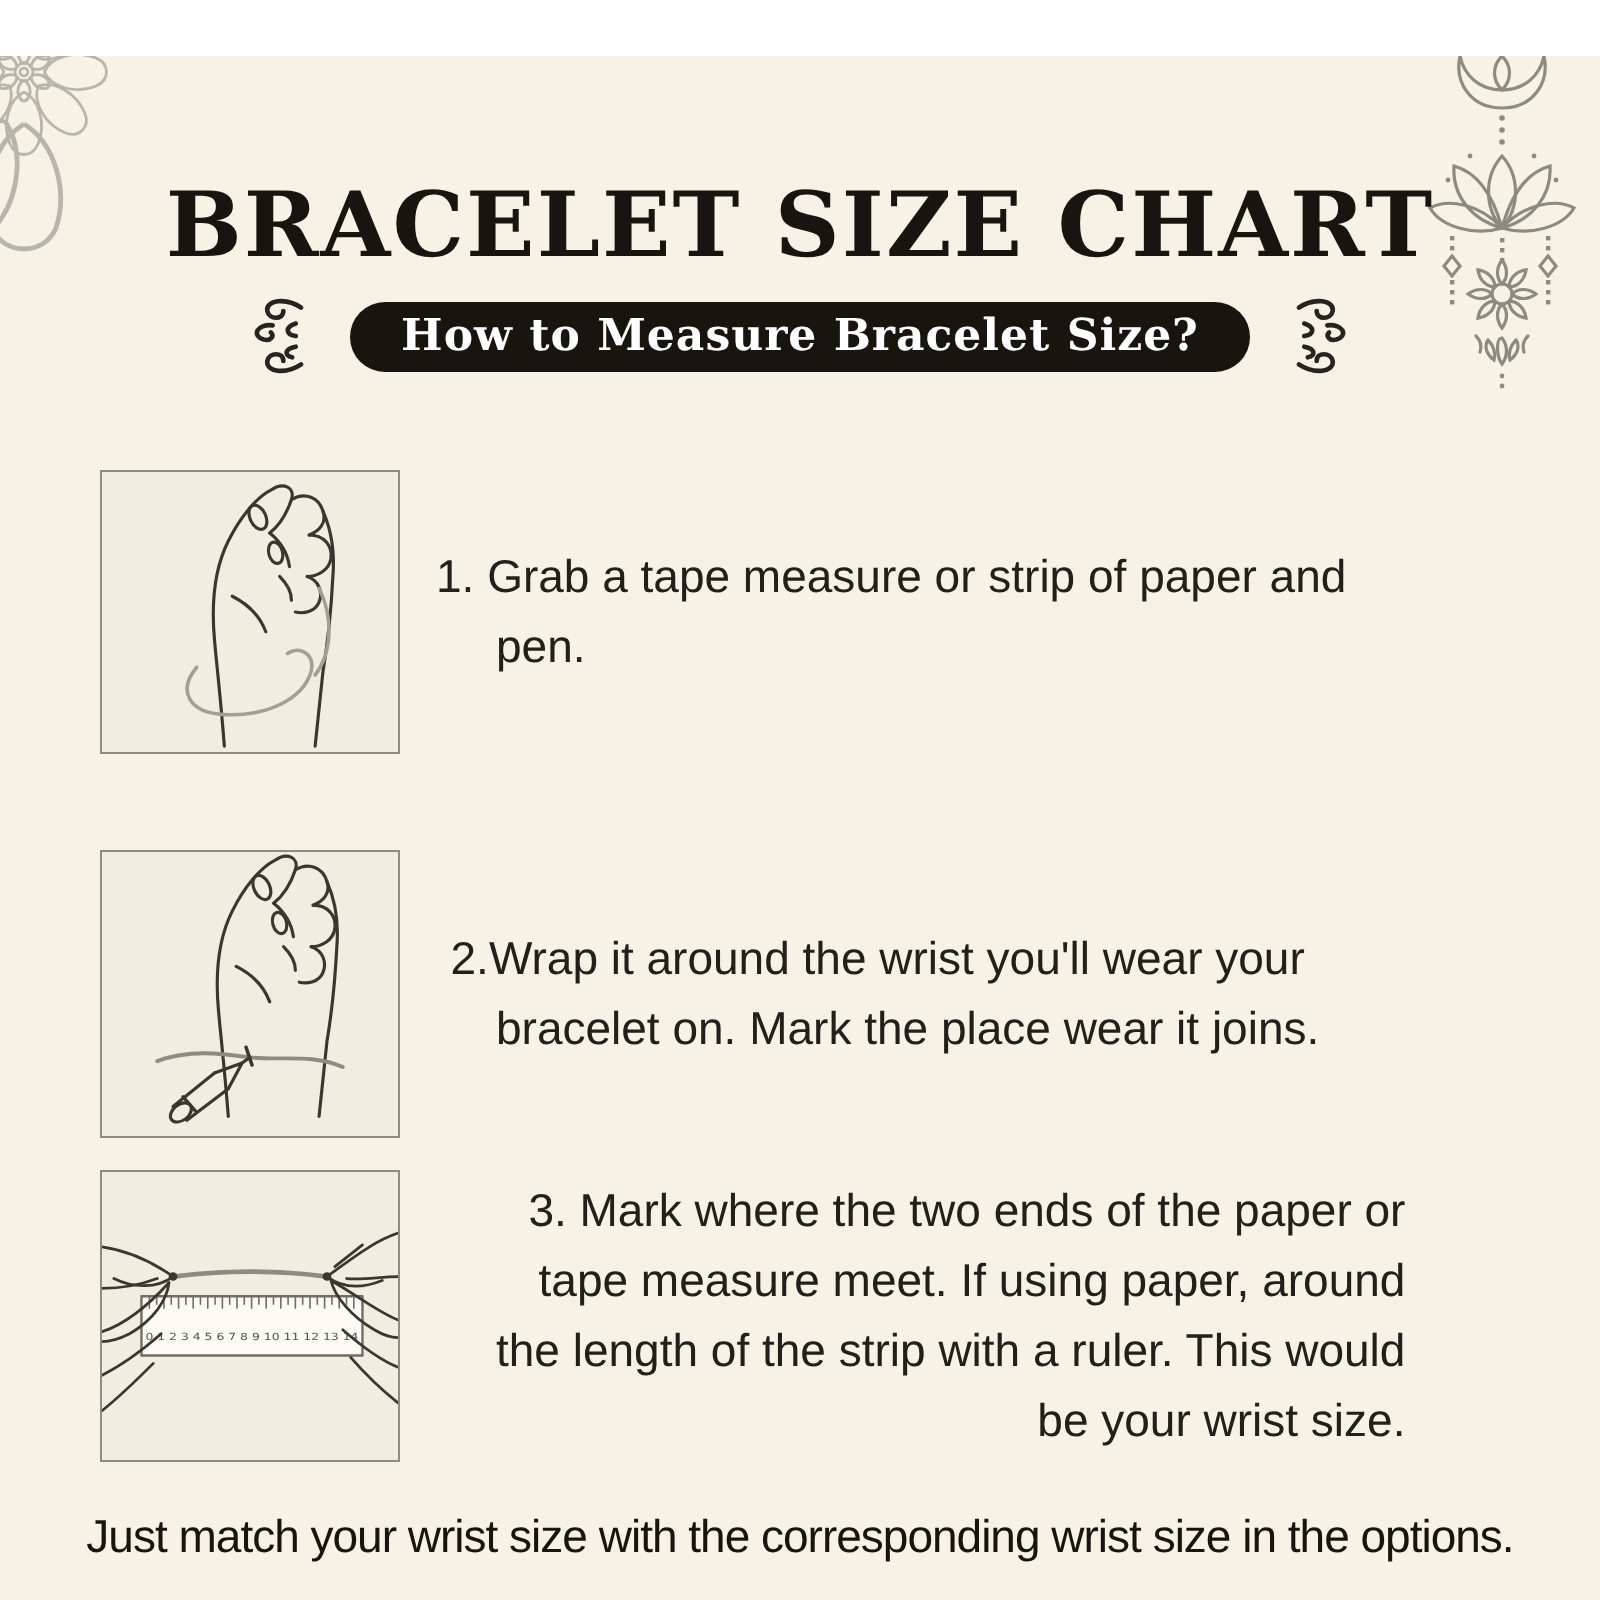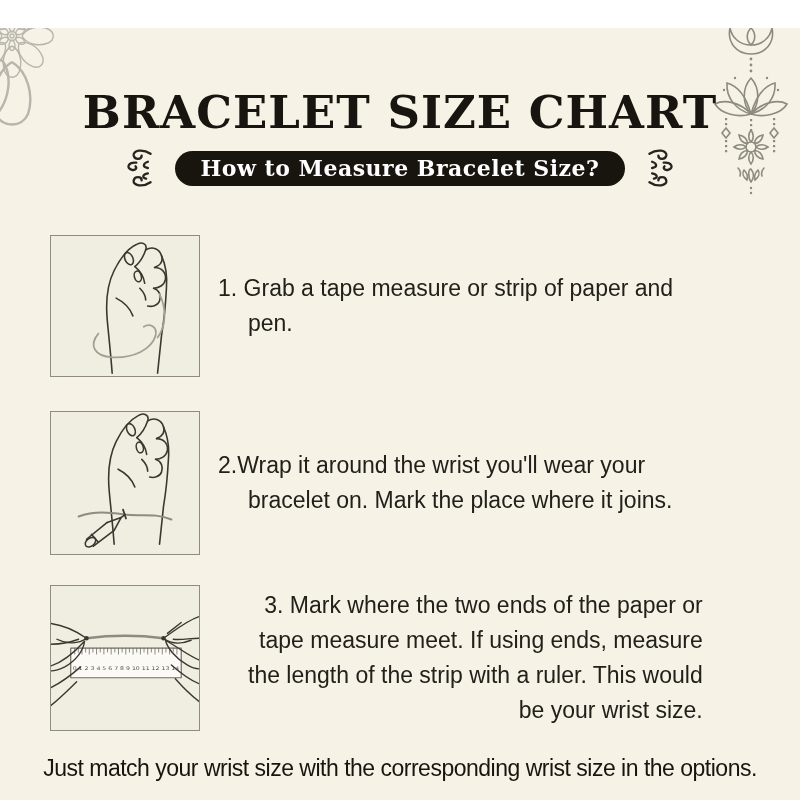--- a/index.html
+++ b/index.html
@@ -26,21 +26,21 @@
     letter-spacing:0.5px;
   }
   .flourish svg{display:block}
   .flourish.right{transform:scaleX(-1);}
   
   .mandala{position:absolute;top:0;left:0;}
   .lotus{position:absolute;top:0;left:694px;}
   
   .step-row{position:absolute;left:0;width:100%;}
   .row1{top:207px;height:142px;}
-  .row2{top:383px;height:144px;}
+  .row2{top:397px;height:144px;text-align:center;}
   .row3{top:557px;height:146px;text-align:right;}
   .illus{
     position:absolute;left:50px;top:0;width:150px;height:100%;
     background:#f0ede1;border:1px solid #8f8c83;box-sizing:border-box;
   }
   .illus svg{width:100%;height:100%;display:block;}
   .step-body{
     position:absolute;left:218px;top:0;height:100%;width:570px;
     display:flex;align-items:center;
   }
@@ -239,21 +239,21 @@
           <path d="M 64 118 L 71 105 L 57 110"></path>
           <path d="M 71 105 L 75 102"></path>
           <ellipse cx="40" cy="130" rx="6" ry="4" transform="rotate(-38 40 130)"></ellipse>
           <path d="M 41 122 L 48 130"></path>
         </g>
       </svg>
     </div>
     <div class="step-body">
       <div class="step-text">
         <div class="line"><span class="step-number">2.</span><span>Wrap it around the wrist you'll wear your</span></div>
-        <div class="line cont">bracelet on. Mark the place where it joins.</div>
+        <div class="line cont">bracelet on. Mark the place wear it joins.</div>
       </div>
     </div>
   </div>
 
   <div class="step-row row3">
     <div class="illus">
       <svg viewBox="0 0 150 140">
         <g fill="none" stroke="#3a3731" stroke-width="1.4" stroke-linecap="round" stroke-linejoin="round">
 
           <rect x="20" y="60" width="112" height="30" fill="#fbfaf5" stroke="#6f6c64" stroke-width="1.2"></rect>
@@ -277,21 +277,21 @@
           <path d="M 150 72 C 140 68 130 60 116 52 C 118 60 126 70 138 77 C 143 80 147 81 150 81"></path>
           <path d="M 150 96 C 140 92 130 84 122 77"></path>
           <path d="M 150 114 C 141 107 133 99 126 91"></path>
           <path d="M 118 45 L 132 34"></path>
         </g>
       </svg>
     </div>
     <div class="step-body">
       <div class="step-text">
         <div class="line"><span class="step-number">3. </span><span>Mark where the two ends of the paper or</span></div>
-        <div class="line cont">tape measure meet. If using ends, measure</div>
+        <div class="line cont">tape measure meet. If using paper, around</div>
         <div class="line cont">the length of the strip with a ruler. This would</div>
         <div class="line cont">be your wrist size.</div>
       </div>
     </div>
   </div>
 
   <div class="footer-note">Just match your wrist size with the corresponding wrist size in the options.</div>
 
 </div>
 

